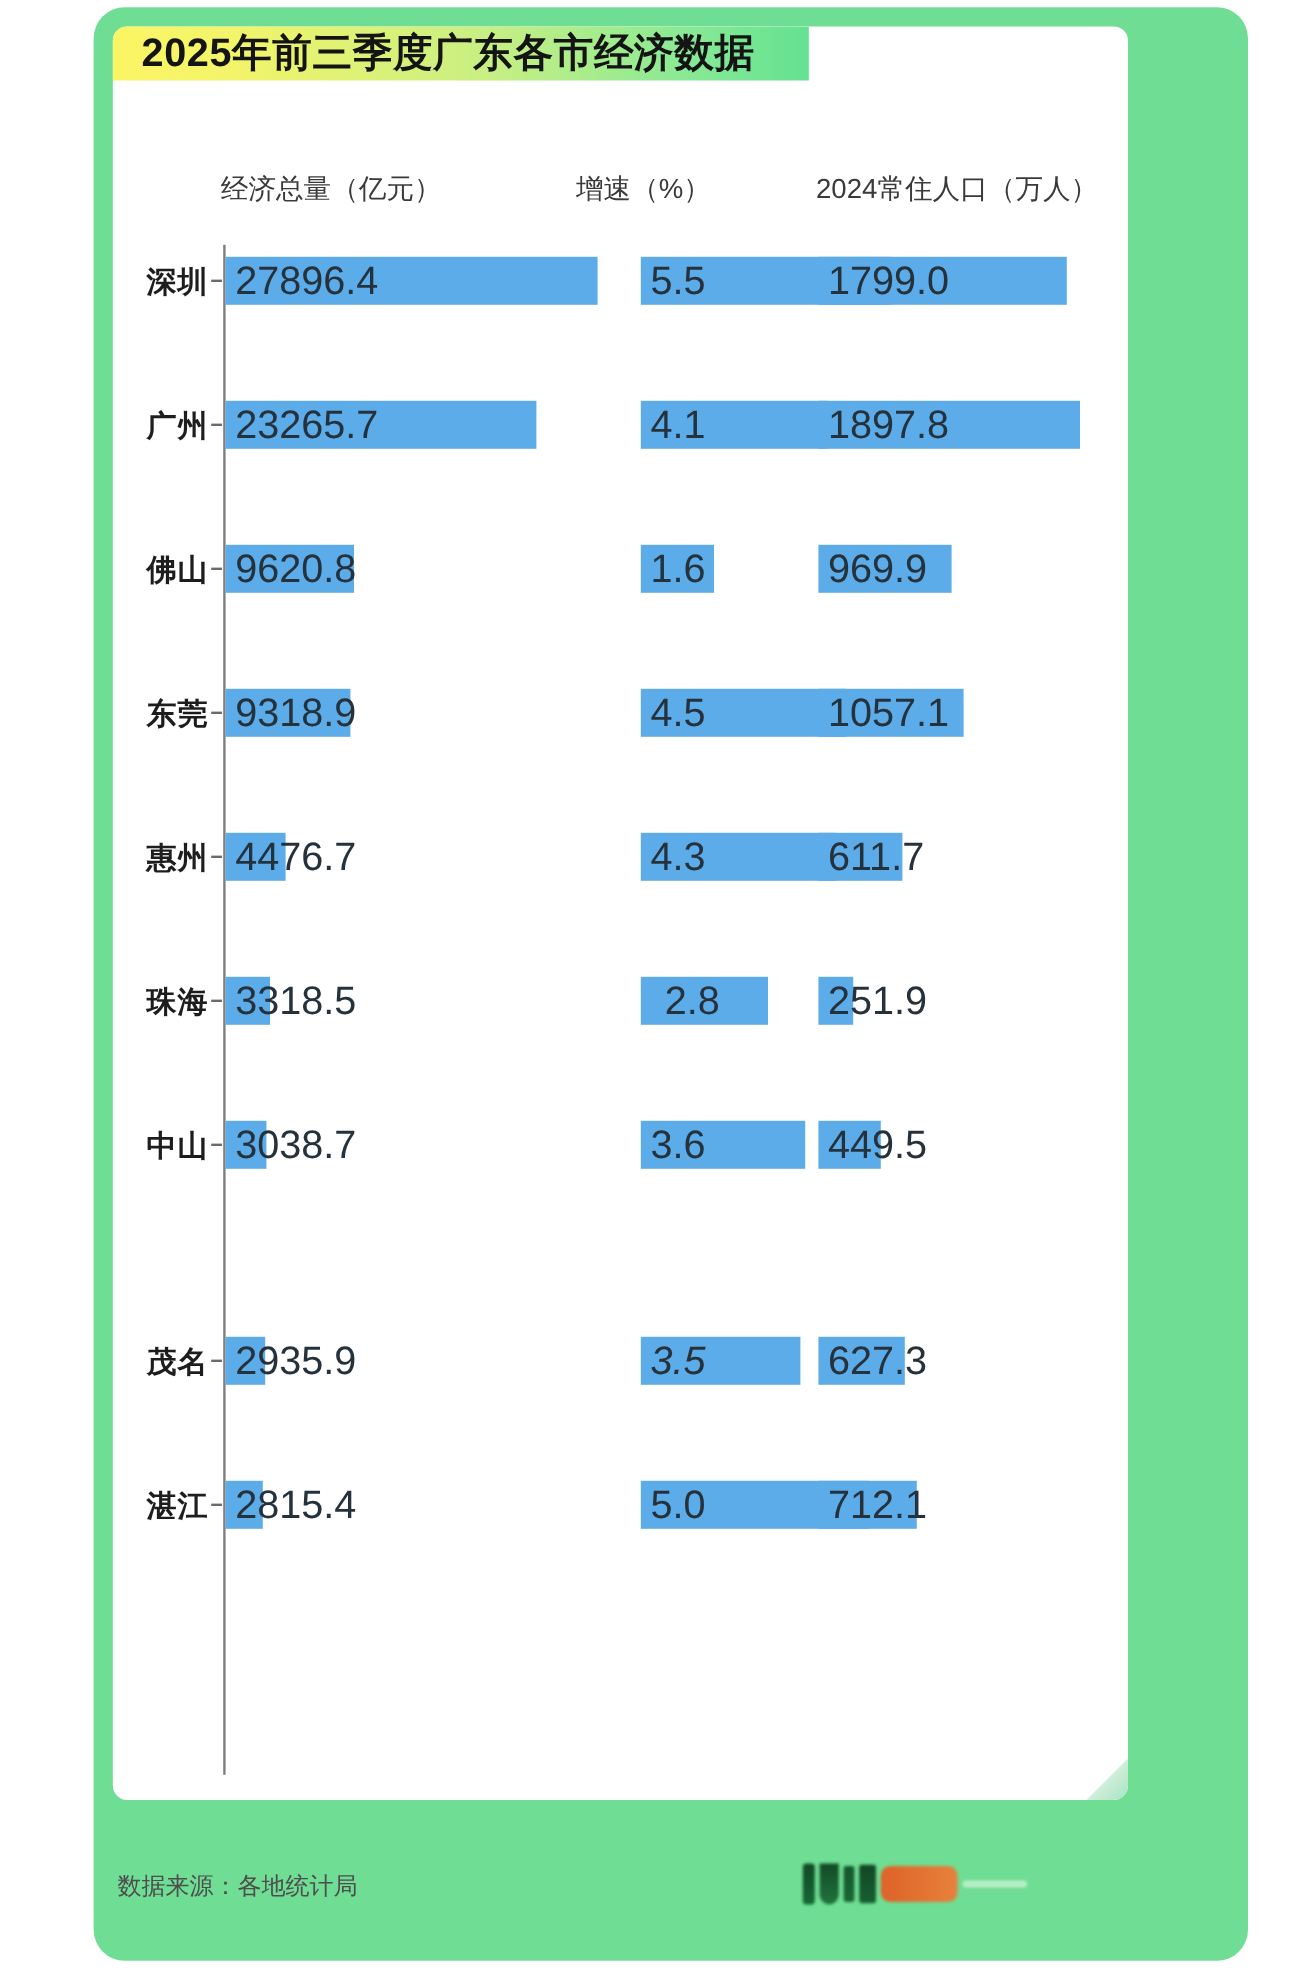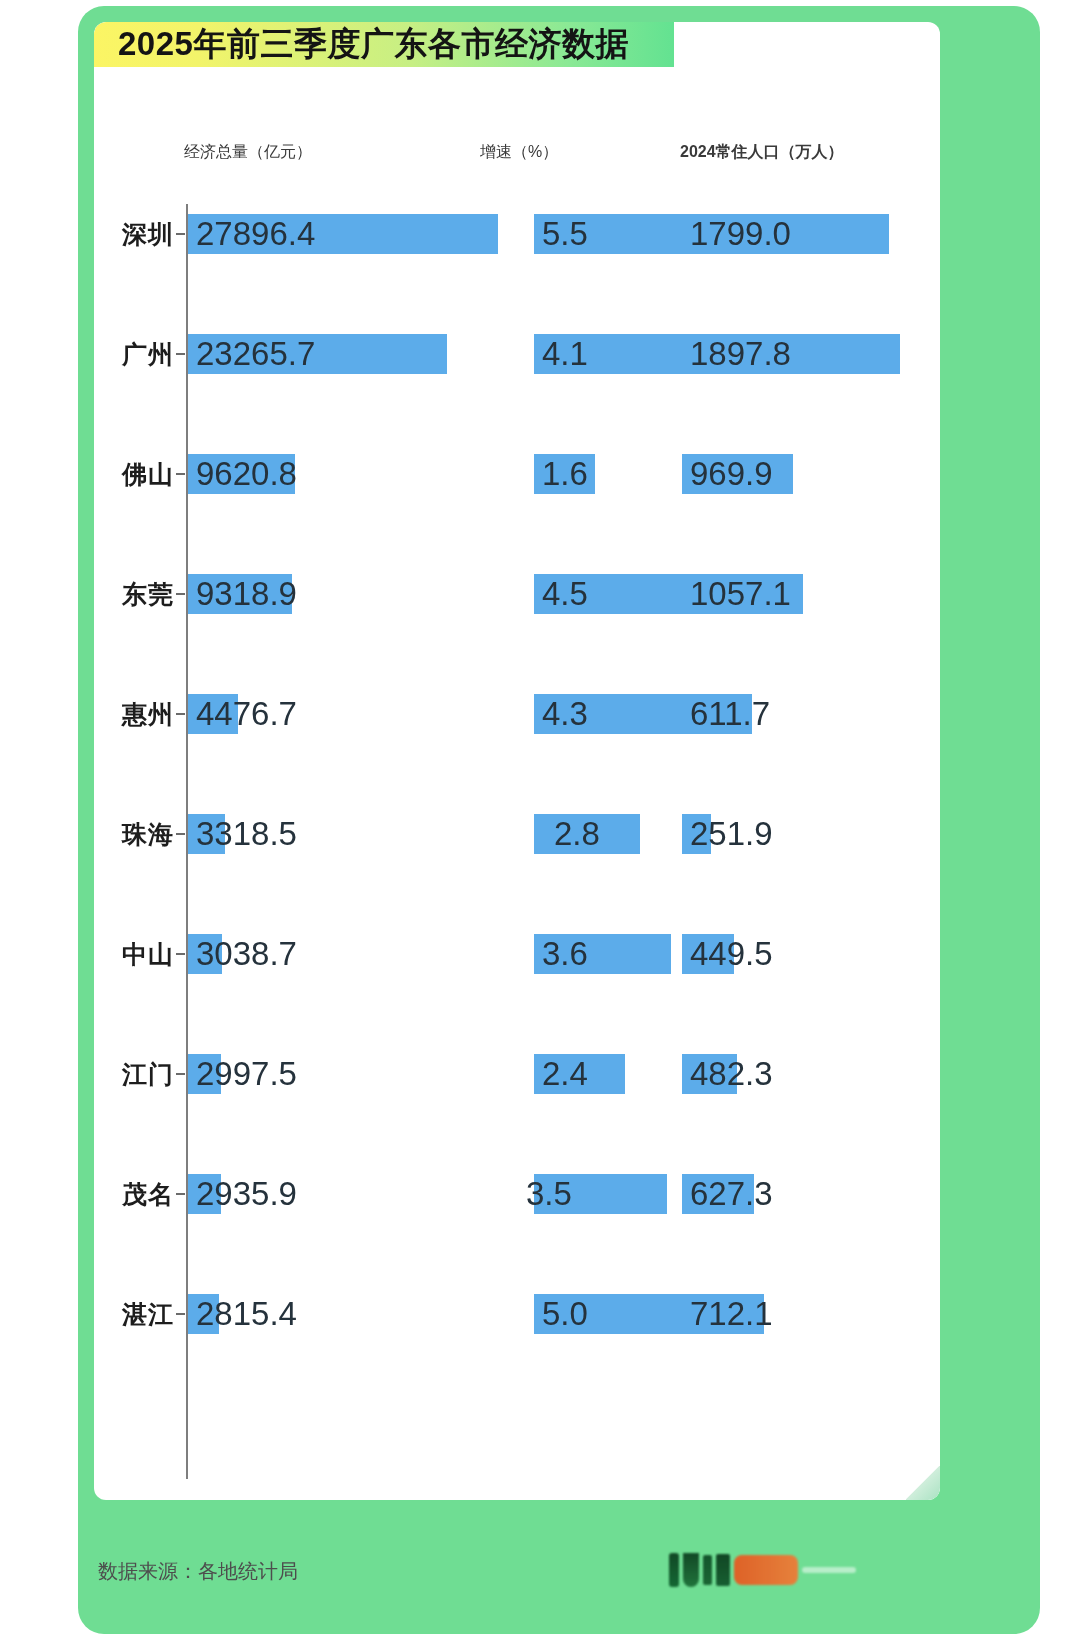--- a/index.html
+++ b/index.html
@@ -74,27 +74,27 @@
   }
 
   
   .col-headers {
     position: absolute;
     left: 0; top: 120px;
     width: 846px; height: 50px;
   }
   .col-h {
     position: absolute;
-    font-size: 16px;
+    font-size: 23px;
     color: #3a3a3a;
     white-space: nowrap;
   }
   .col-h.c1 { left: 90px; }
   .col-h.c2 { left: 386px; }
-  .col-h.c3 { left: 586px; font-weight: bold; }
+  .col-h.c3 { left: 586px; }
 
   
   .body {
     position: absolute;
     left: 0; top: 182px;
     width: 846px; height: 1275px;
   }
   .row {
     position: relative;
     height: 60px;
@@ -262,37 +262,27 @@
         <div class="row" style="top: 360px;">
           <div class="city">中山</div>
           <div class="tick"></div>
           <div class="bar b1" style="left: 94px; width: 33.7677px;"></div>
           <div class="bar-label lbl1">3038.7</div>
           <div class="bar" style="left: 440px; width: 136.8px;"></div>
           <div class="bar-label" style="left: 442px;">3.6</div>
           <div class="bar b3" style="left: 588px; width: 51.634px;"></div>
           <div class="bar-label lbl3">449.5</div>
         </div>
-        <div class="row" style="top: 420px;">
-          <div class="city">江门</div>
-          <div class="tick"></div>
-          <div class="bar b1" style="left: 94px; width: 33.3099px;"></div>
-          <div class="bar-label lbl1">2997.5</div>
-          <div class="bar" style="left: 440px; width: 91.2px;"></div>
-          <div class="bar-label" style="left: 442px;">2.4</div>
-          <div class="bar b3" style="left: 588px; width: 55.4017px;"></div>
-          <div class="bar-label lbl3">482.3</div>
-        </div>
         <div class="row" style="top: 480px;">
           <div class="city">茂名</div>
           <div class="tick"></div>
           <div class="bar b1" style="left: 94px; width: 32.6253px;"></div>
           <div class="bar-label lbl1">2935.9</div>
           <div class="bar" style="left: 440px; width: 133px;"></div>
-          <div class="bar-label" style="left: 426px;">3.5</div>
+          <div class="bar-label" style="left: 442px; font-style: italic;">3.5</div>
           <div class="bar b3" style="left: 588px; width: 72.0579px;"></div>
           <div class="bar-label lbl3">627.3</div>
         </div>
         <div class="row" style="top: 540px;">
           <div class="city">湛江</div>
           <div class="tick"></div>
           <div class="bar b1" style="left: 94px; width: 31.2863px;"></div>
           <div class="bar-label lbl1">2815.4</div>
           <div class="bar" style="left: 440px; width: 190px;"></div>
           <div class="bar-label" style="left: 442px;">5.0</div>

